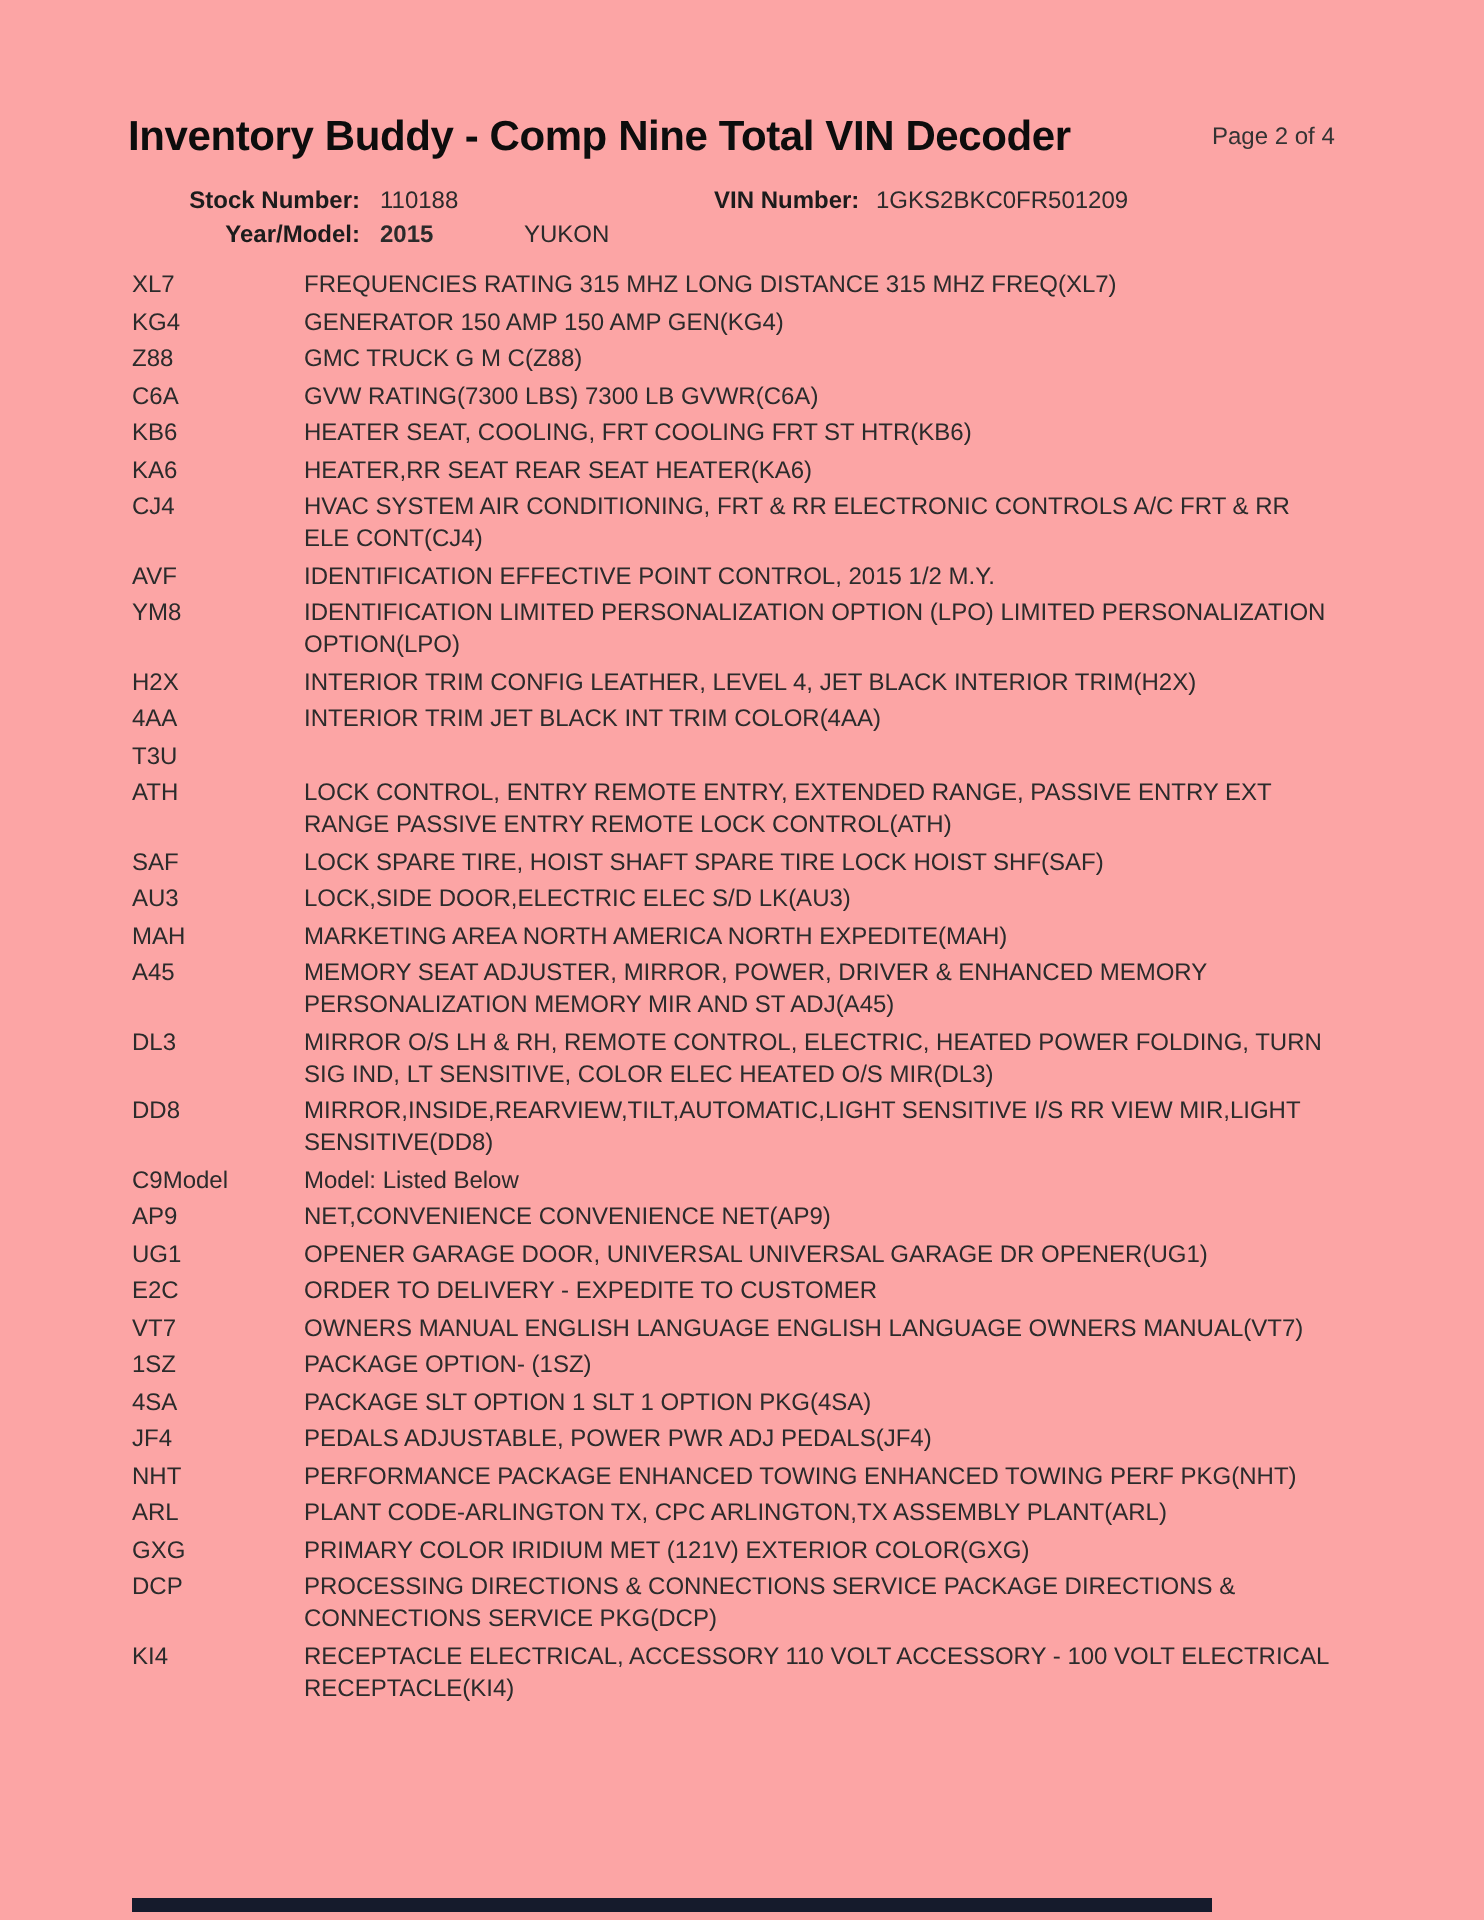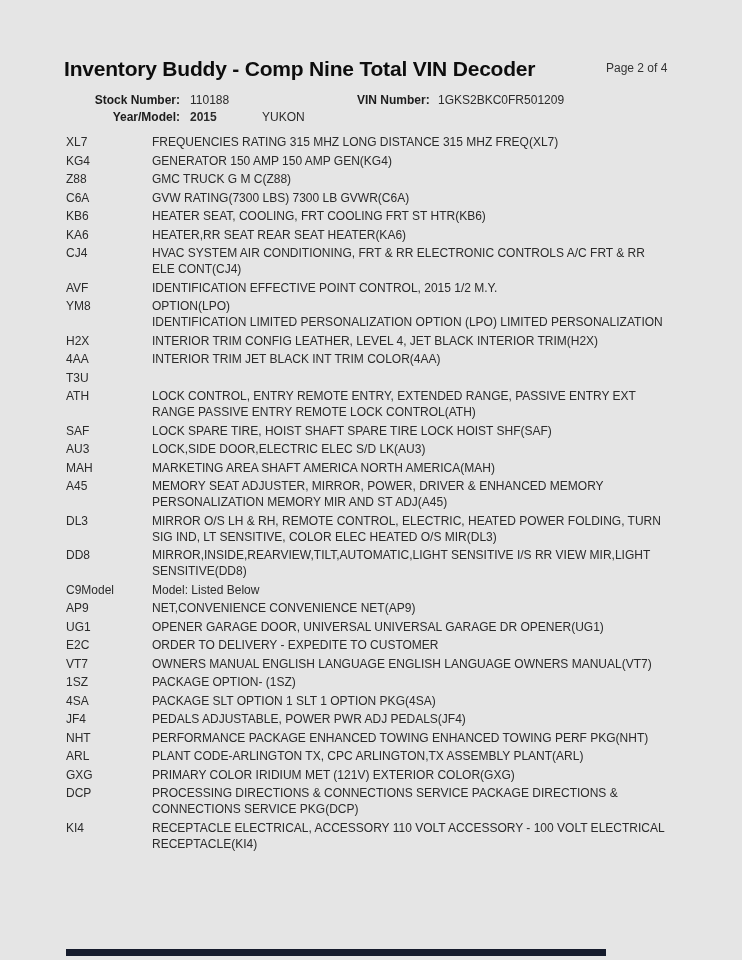--- a/index.html
+++ b/index.html
@@ -5,21 +5,21 @@
   html,body{margin:0;padding:0;}
   body{
     width:742px;height:960px;
     background:#ffffff;
     font-family:"Liberation Sans", sans-serif;
     color:#2b2b2b;
     position:relative;
     overflow:hidden;
     -webkit-font-smoothing:antialiased;
   }
-  .page{position:absolute;inset:0;background:#e5e5e5;}
+  .page{position:absolute;inset:0;background:#fca5a5;}
   .title{
     position:absolute;left:64px;top:57px;
     font-size:21px;font-weight:bold;color:#0d0d0d;
     letter-spacing:-0.2px;white-space:nowrap;
   }
   .page-label{
     position:absolute;left:606px;top:61px;
     font-size:12px;color:#333;white-space:nowrap;
   }
   .meta-label{
@@ -118,22 +118,22 @@
   <div class="option-row">
     <div class="option-code">AVF</div>
     <div class="option-desc">
           <div class="line">IDENTIFICATION EFFECTIVE POINT CONTROL, 2015 1/2 M.Y.</div>
         </div>
   </div>
 
   <div class="option-row">
     <div class="option-code">YM8</div>
     <div class="option-desc">
+          <div class="line">IDENTIFICATION LIMITED PERSONALIZATION OPTION (LPO) LIMITED PERSONALIZATION</div>
           <div class="line">OPTION(LPO)</div>
-          <div class="line">IDENTIFICATION LIMITED PERSONALIZATION OPTION (LPO) LIMITED PERSONALIZATION</div>
         </div>
   </div>
 
   <div class="option-row">
     <div class="option-code">H2X</div>
     <div class="option-desc">
           <div class="line">INTERIOR TRIM CONFIG LEATHER, LEVEL 4, JET BLACK INTERIOR TRIM(H2X)</div>
         </div>
   </div>
 
@@ -166,21 +166,21 @@
   <div class="option-row">
     <div class="option-code">AU3</div>
     <div class="option-desc">
           <div class="line">LOCK,SIDE DOOR,ELECTRIC ELEC S/D LK(AU3)</div>
         </div>
   </div>
 
   <div class="option-row">
     <div class="option-code">MAH</div>
     <div class="option-desc">
-          <div class="line">MARKETING AREA SHAFT AMERICA NORTH AMERICA(MAH)</div>
+          <div class="line">MARKETING AREA NORTH AMERICA NORTH EXPEDITE(MAH)</div>
         </div>
   </div>
 
   <div class="option-row">
     <div class="option-code">A45</div>
     <div class="option-desc">
           <div class="line">MEMORY SEAT ADJUSTER, MIRROR, POWER, DRIVER &amp; ENHANCED MEMORY</div>
           <div class="line">PERSONALIZATION MEMORY MIR AND ST ADJ(A45)</div>
         </div>
   </div>

